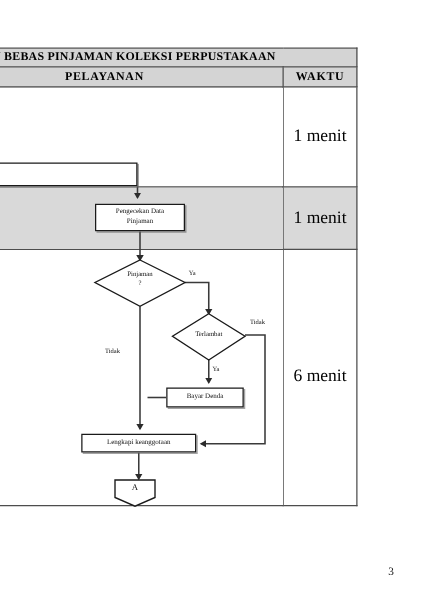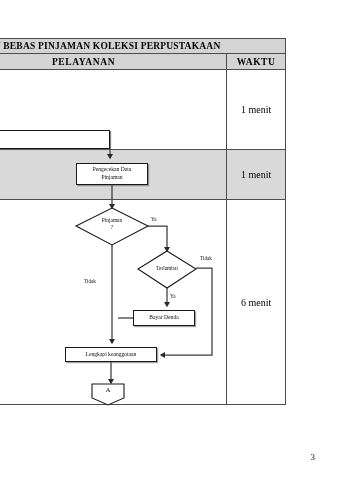--- a/index.html
+++ b/index.html
@@ -42,21 +42,21 @@
     font-weight:bold;
     text-align:center;
     letter-spacing:.6px;
   }
   .col-pelayanan{width:287px;}
   .col-waktu{width:58px;}
 
   .body-cell{background:#ffffff;position:relative;}
   .body-cell.shaded{background:#d9d9d9;}
   .waktu-cell{
-    font-size:10px;
+    font-size:14px;
     text-align:center;
     background:#ffffff;
   }
   .waktu-cell.shaded{background:#d9d9d9;}
 
   .r1{height:80px;}
   .r2{height:50px;}
   .r3{height:205px;}
 
   

